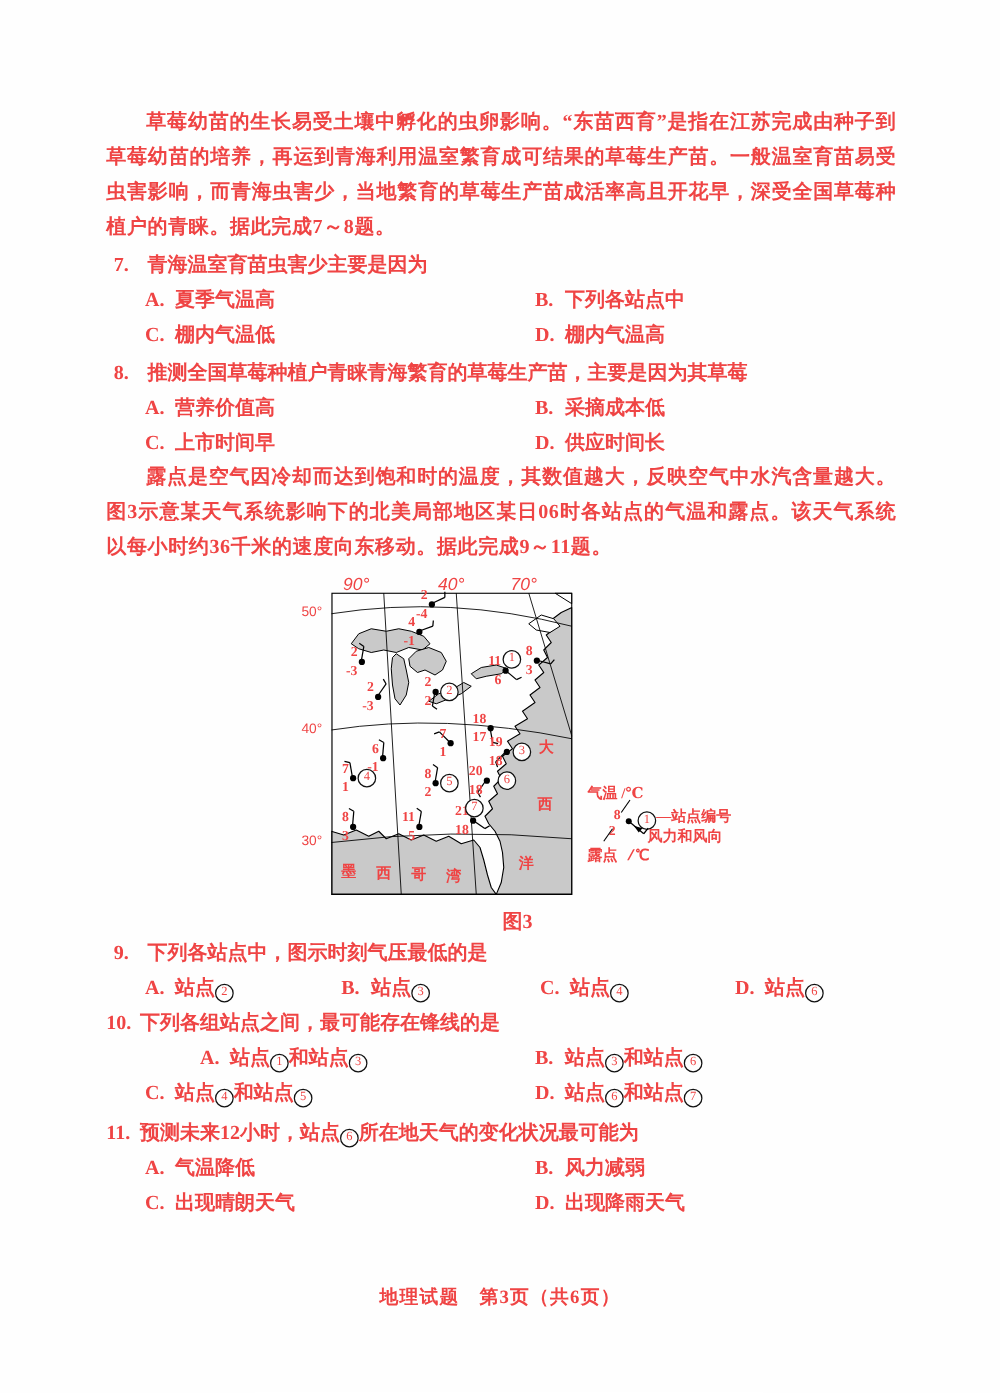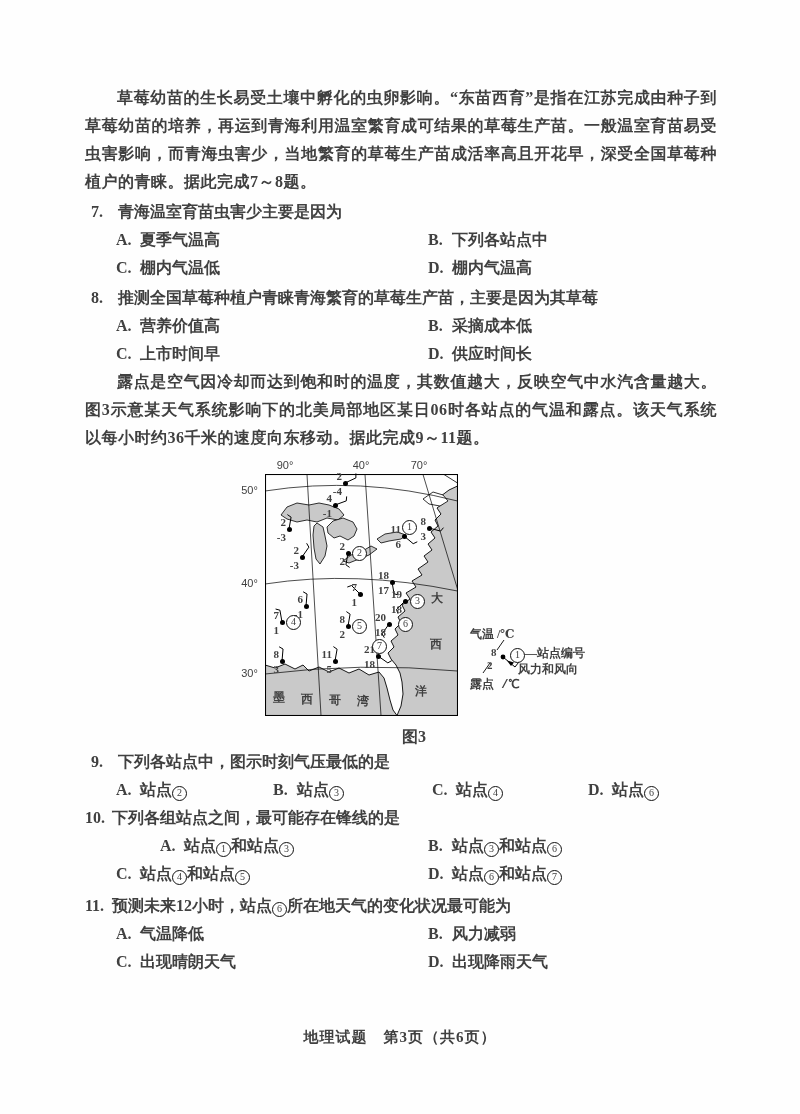--- a/index.html
+++ b/index.html
@@ -1,36 +1,36 @@
 <!DOCTYPE html>
 <html><head>
 <meta charset="utf-8">
 <style>
   html,body{margin:0;padding:0;background:#ffffff;}
   .page{position:relative;width:800px;height:1114px;background:#fefefe;overflow:hidden;
-        font-family:"Liberation Serif","DejaVu Serif",serif;color:#404040;}
+        font-family:"Liberation Serif","DejaVu Serif",serif;color:#ef4444;}
   
   .passage{position:absolute;left:85px;width:632px;font-size:16px;line-height:28px;
            font-weight:bold;text-align:justify;text-indent:32px;letter-spacing:0.5px;}
   
   #questions{position:absolute;left:85px;top:0;width:660px;}
   .question{position:absolute;left:0;width:660px;font-weight:bold;}
   .stem{position:absolute;left:0;top:0;white-space:nowrap;font-size:16px;}
   .qnum{display:inline-block;min-width:27px;font-size:16px;}
   .option{position:absolute;white-space:nowrap;font-size:16px;}
   .optlabel{display:inline-block;min-width:24px;}
   
   .cnum{display:inline-block;width:13px;height:13px;line-height:12px;border:1px solid #111;
         border-radius:50%;text-align:center;font-size:10px;font-weight:normal;
         vertical-align:-1px;letter-spacing:0;}
   
   #figure{position:absolute;left:265px;top:474px;width:0;height:0;}
   #map-svg{position:absolute;left:0;top:0;}
-  .lon-label{position:absolute;top:-15px;transform:translateX(-50%);font-size:11px;
-             font-family:"Liberation Sans","DejaVu Sans",sans-serif;white-space:nowrap;}
+  .lon-label{position:absolute;top:-15px;transform:translateX(-50%);font-size:14px;
+             font-family:"Liberation Sans","DejaVu Sans",sans-serif;white-space:nowrap;font-style:italic;}
   .lat-label{position:absolute;left:-27px;width:23px;text-align:center;font-size:11px;
              font-family:"Liberation Sans","DejaVu Sans",sans-serif;margin-top:-7px;white-space:nowrap;}
   .sea-label{position:absolute;font-size:12px;font-weight:bold;transform:translate(-50%,-50%);}
   .station{position:absolute;width:0;height:0;}
   .st-dot{position:absolute;left:-2.5px;top:-2.5px;width:5px;height:5px;border-radius:50%;background:#000;}
   .st-temp,.st-dew{position:absolute;left:-23px;width:20px;text-align:right;font-size:11px;
         font-weight:bold;line-height:11px;font-family:"Liberation Serif","DejaVu Serif",serif;}
   .st-temp{top:-12px;}
   .st-dew{top:3px;}
   .st-id{position:absolute;}

